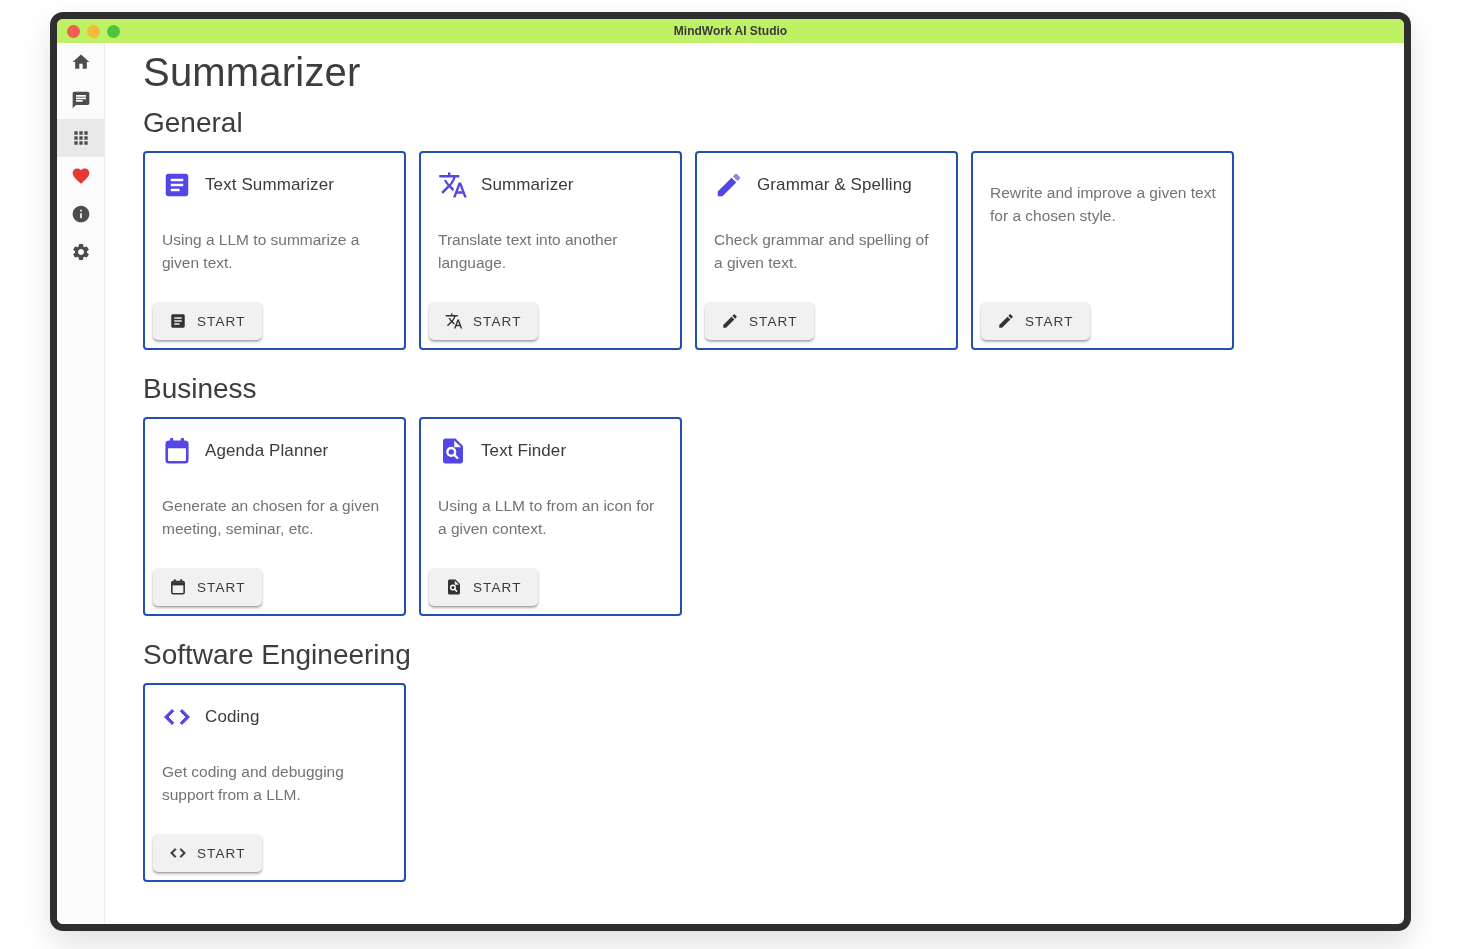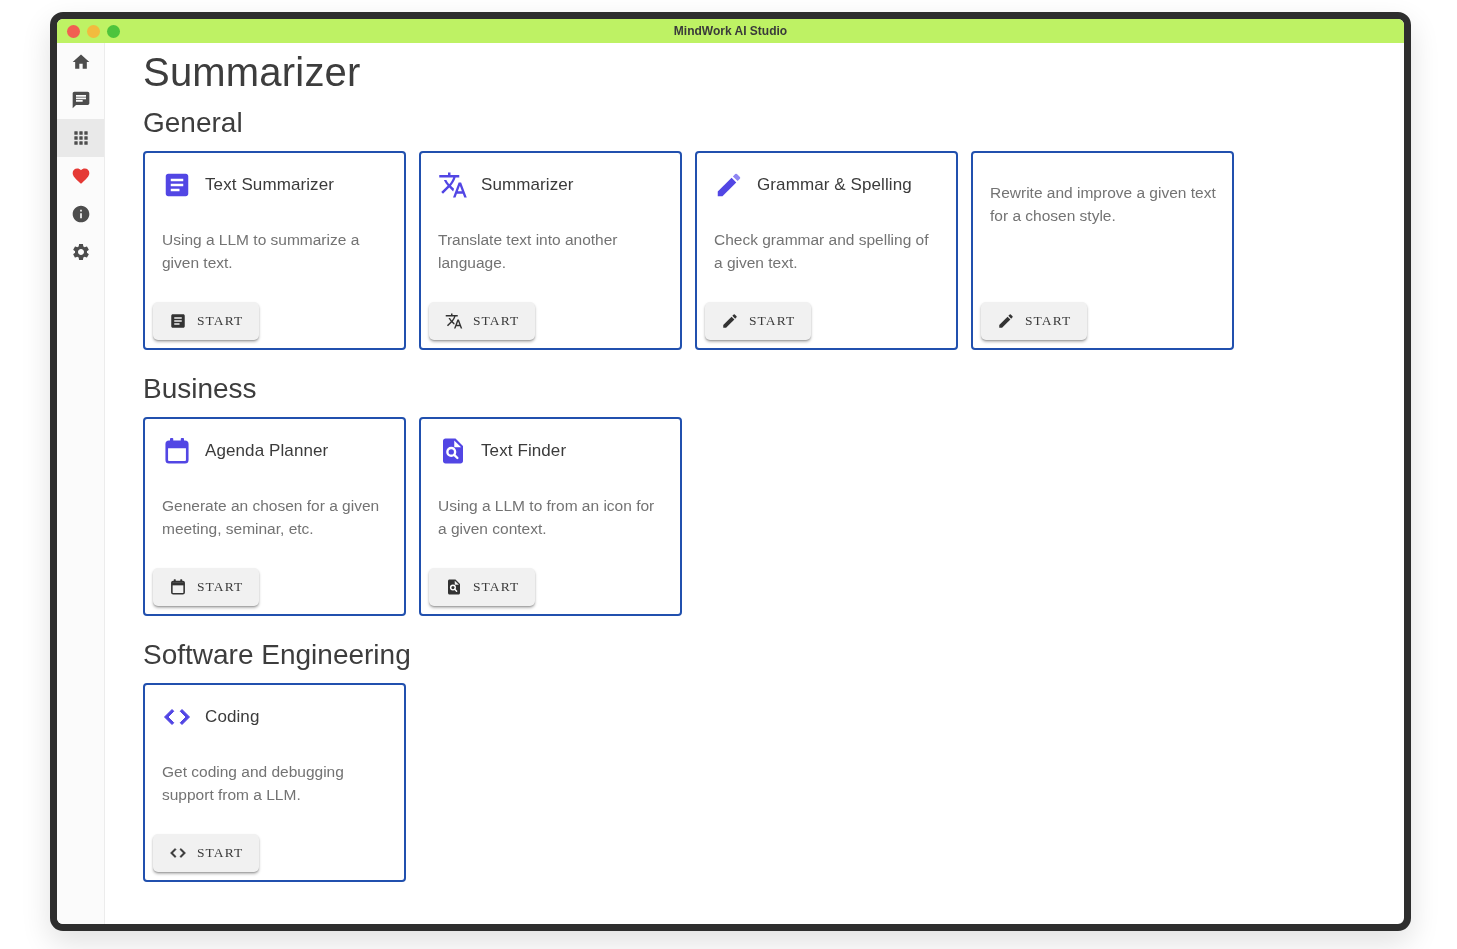--- a/index.html
+++ b/index.html
@@ -83,21 +83,21 @@
   }
   .start-btn {
     margin:auto 0 8px 8px;
     align-self:flex-start;
     display:flex; align-items:center; gap:10px;
     height:38px; padding:0 16px;
     background:#f1f1f1;
     border:none; border-radius:5px;
     box-shadow:0 2px 3px rgba(0,0,0,0.28), 0 1px 1px rgba(0,0,0,0.14);
     cursor:pointer;
-    font-family:Liberation Serif, serif;
+    font-family:Liberation Sans, sans-serif;
   }
   .btn-icon svg { width:18px; height:18px; display:block; }
   .btn-label {
     font-size:13.5px; font-weight:500; letter-spacing:1.1px;
     color:#3a3a3a;
   }
 </style>
 </head>
 <body>
 

